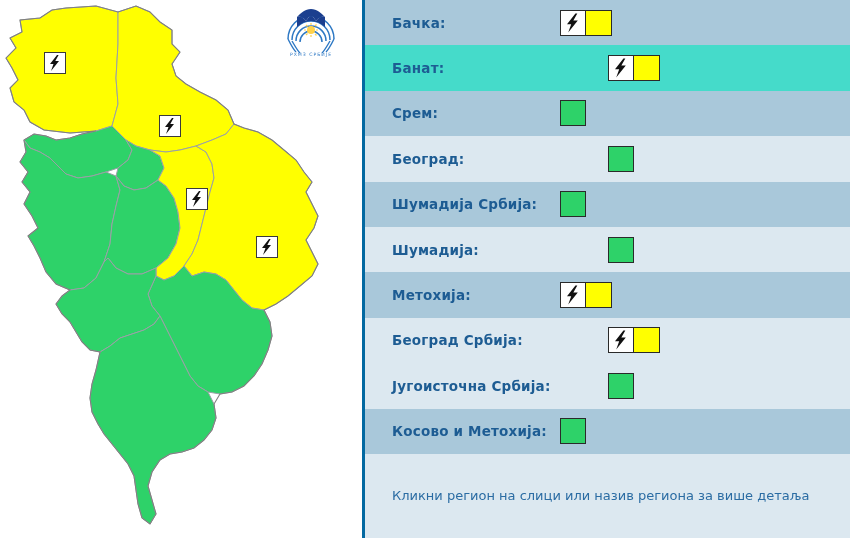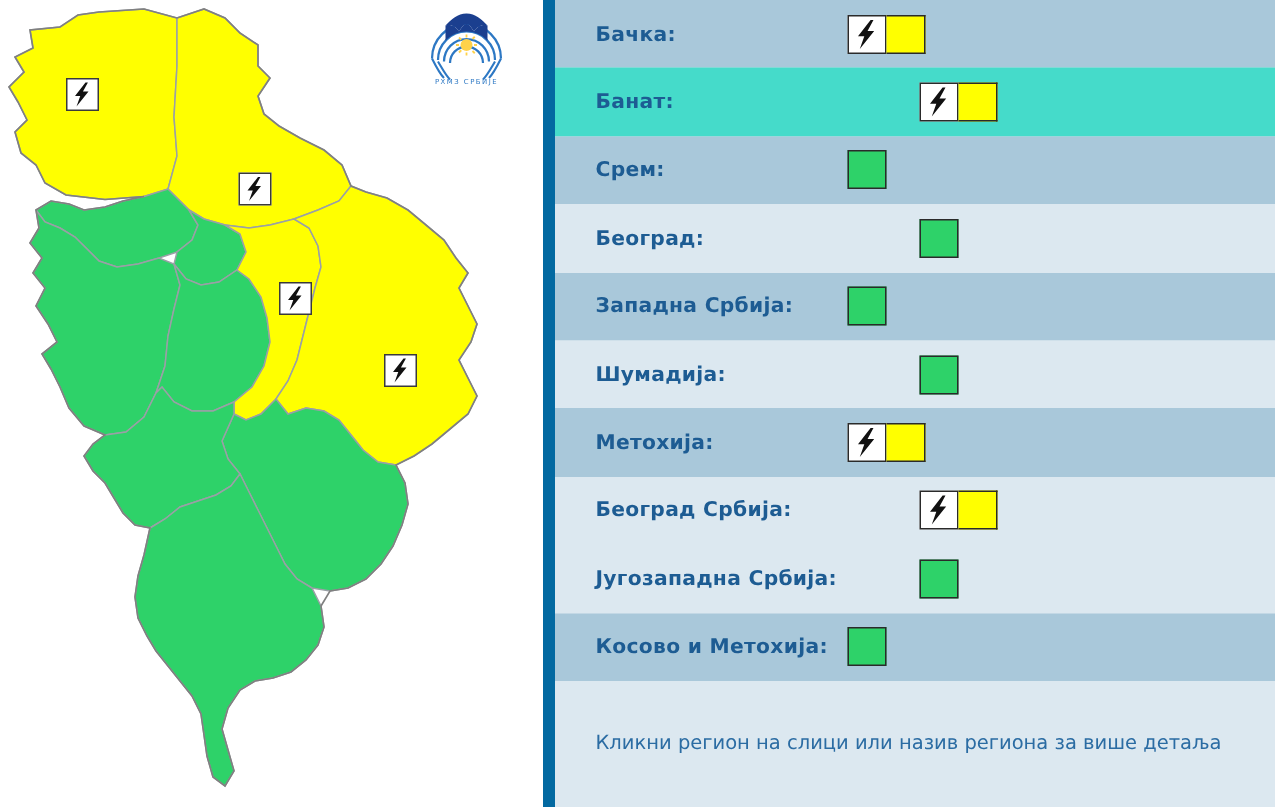--- a/index.html
+++ b/index.html
@@ -59,21 +59,21 @@
     padding: 0;
   }
   .map-marker svg { display: block; width: 100%; height: 100%; }
 
   
   #list-panel {
     flex: 1 1 auto;
     height: 538px;
     position: relative;
     background: #dce8f0;
-    border-left: 8px solid #0369a1;
+    border-left: 3px solid #0369a1;
     box-sizing: border-box;
     display: flex;
     flex-direction: column;
   }
   .region-row {
     height: 45.4px;
     display: flex;
     flex-direction: row;
     align-items: center;
     box-sizing: border-box;
@@ -298,21 +298,21 @@
             <div class="warn-box green"></div>
           </div>
         </div>
         <div class="region-row even">
           <div class="region-label">Београд:</div>
           <div class="region-icons">
             <div class="warn-box green"></div>
           </div>
         </div>
         <div class="region-row odd">
-          <div class="region-label">Западна Србија:</div>
+          <div class="region-label">Шумадија Србија:</div>
           <div class="region-icons">
             <div class="warn-box green"></div>
           </div>
         </div>
         <div class="region-row even">
           <div class="region-label">Шумадија:</div>
           <div class="region-icons">
             <div class="warn-box green"></div>
           </div>
         </div>
@@ -332,21 +332,21 @@
           <div class="region-icons">
             <div class="warn-box storm">
               <svg viewBox="0 0 20 20">
                 <polygon points="12,2 5,11 8.5,11 6,18 14,8 10.3,8 13.6,2" fill="#111111"></polygon>
               </svg>
             </div>
             <div class="warn-box yellow"></div>
           </div>
         </div>
         <div class="region-row even">
-          <div class="region-label">Југозападна Србија:</div>
+          <div class="region-label">Југоисточна Србија:</div>
           <div class="region-icons">
             <div class="warn-box green"></div>
           </div>
         </div>
         <div class="region-row odd">
           <div class="region-label">Косово и Метохија:</div>
           <div class="region-icons">
             <div class="warn-box green"></div>
           </div>
         </div>

